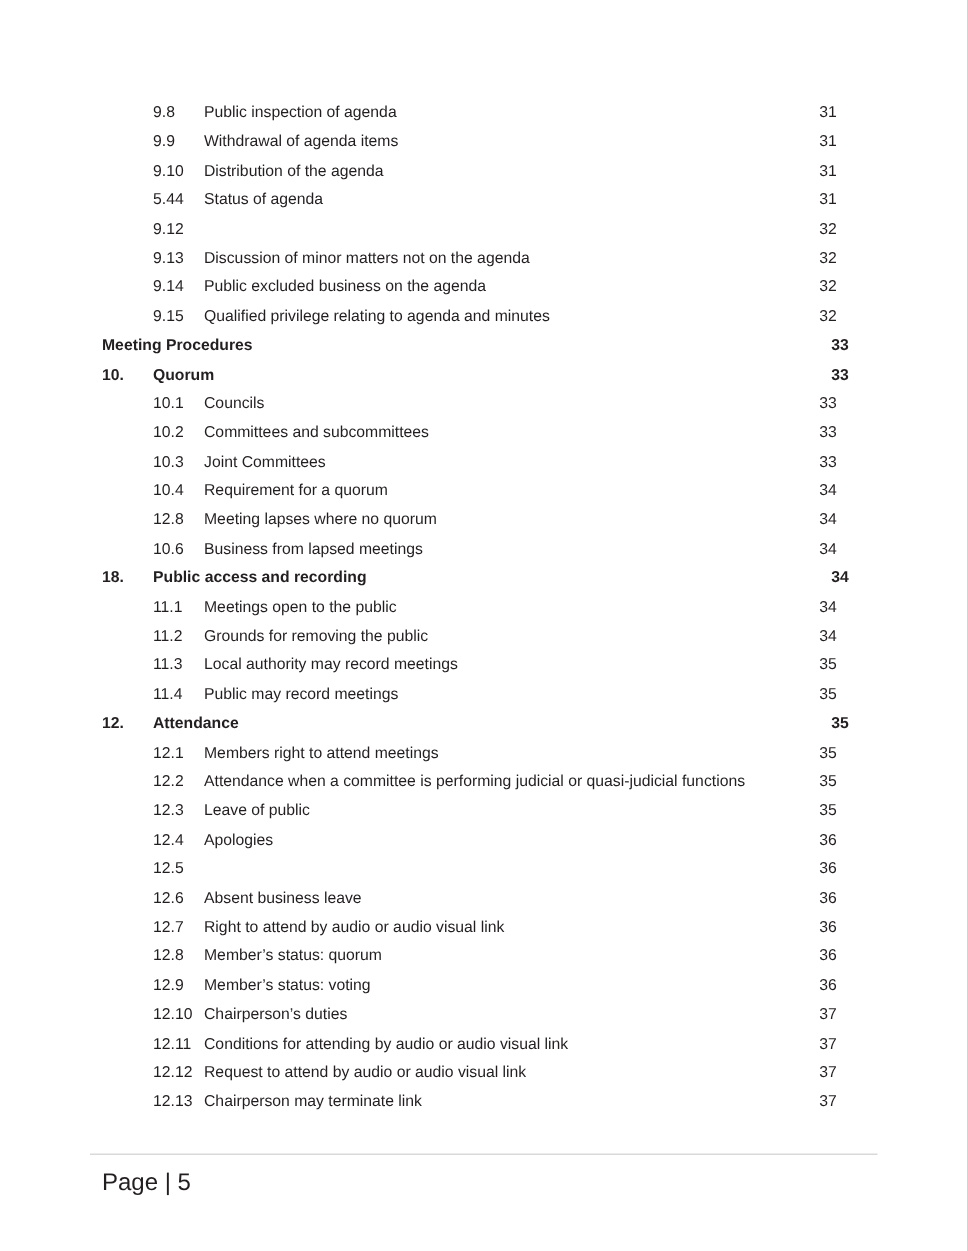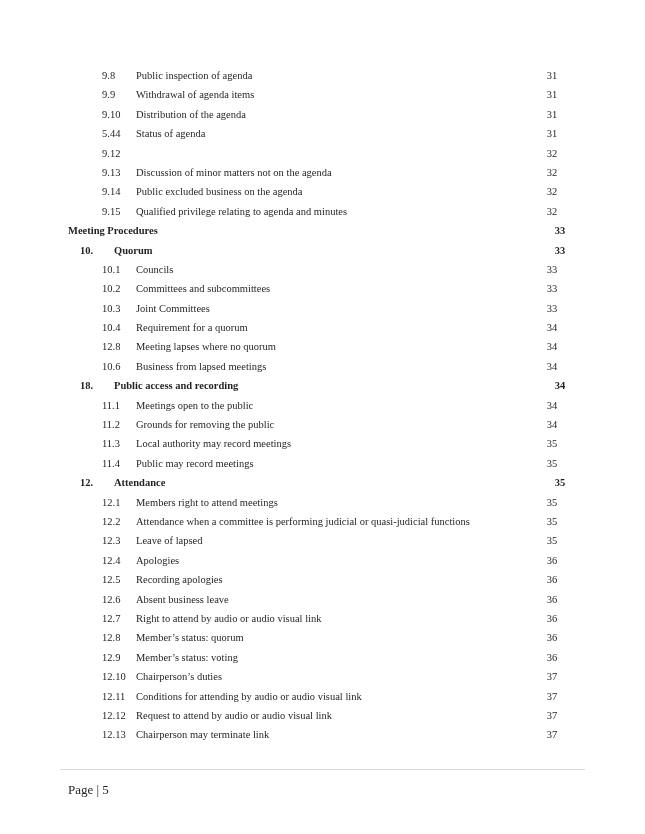--- a/index.html
+++ b/index.html
@@ -11,21 +11,20 @@
     font-family: "Liberation Sans", sans-serif;
   }
   .page {
     position: relative;
     width: 645px;
     height: 834px;
     background: #ffffff;
     margin: 0 auto;
     box-sizing: border-box;
     overflow: hidden;
-    font-family: Liberation Serif, serif;
   }
   .content {
     position: absolute;
     left: 68px;
     top: 66px;
     width: 500px;
   }
   .toc-row {
     display: flex;
     align-items: baseline;
@@ -48,21 +47,21 @@
   .pg {
     flex: 0 0 24px;
     text-align: left;
     margin-left: 8px;
   }
 
   
   .lvl-sub .num { margin-left: 34px; width: 34px; flex-basis: 34px; }
   .lvl-sub .pg  { margin-left: 0; }
 
-  .lvl-main .num { margin-left: 12px; width: 34px; flex-basis: 34px; font-weight: bold; }
+  .lvl-main .num { margin-left: 0px; width: 34px; flex-basis: 34px; font-weight: bold; }
   .lvl-main .label { font-weight: bold; }
   .lvl-main .pg { font-weight: bold; }
 
   .lvl-section { font-weight: bold; }
   .lvl-section .num { width: 0; flex-basis: 0; }
   .lvl-section .label { font-weight: bold; }
   .lvl-section .pg { font-weight: bold; }
 
   
   .toc-row {
@@ -76,21 +75,21 @@
     text-align: center;
   }
   .label {
     padding-right: 40px;
   }
 
   .footer {
     position: absolute;
     left: 68px;
     bottom: 36px;
-    font-size: 13px;
+    font-size: 16px;
     color: #231f20;
     text-align: center;
   }
   .footer-line {
     position: absolute;
     left: 60px;
     right: 60px;
     bottom: 64px;
     height: 1px;
     background: #d9d9d9;
@@ -216,31 +215,30 @@
         <span class="label">Members right to attend meetings</span>
         <span class="pg">35</span>
       </div>
       <div class="toc-row lvl-sub">
         <span class="num">12.2</span>
         <span class="label">Attendance when a committee is performing judicial or quasi-judicial  functions</span>
         <span class="pg">35</span>
       </div>
       <div class="toc-row lvl-sub">
         <span class="num">12.3</span>
-        <span class="label">Leave of lapsed</span>
+        <span class="label">Leave of public</span>
         <span class="pg">35</span>
       </div>
       <div class="toc-row lvl-sub">
         <span class="num">12.4</span>
         <span class="label">Apologies</span>
         <span class="pg">36</span>
       </div>
       <div class="toc-row lvl-sub">
         <span class="num">12.5</span>
-        <span class="label">Recording apologies</span>
         <span class="pg">36</span>
       </div>
       <div class="toc-row lvl-sub">
         <span class="num">12.6</span>
         <span class="label">Absent business leave</span>
         <span class="pg">36</span>
       </div>
       <div class="toc-row lvl-sub">
         <span class="num">12.7</span>
         <span class="label">Right to attend by audio or audio visual link</span>

